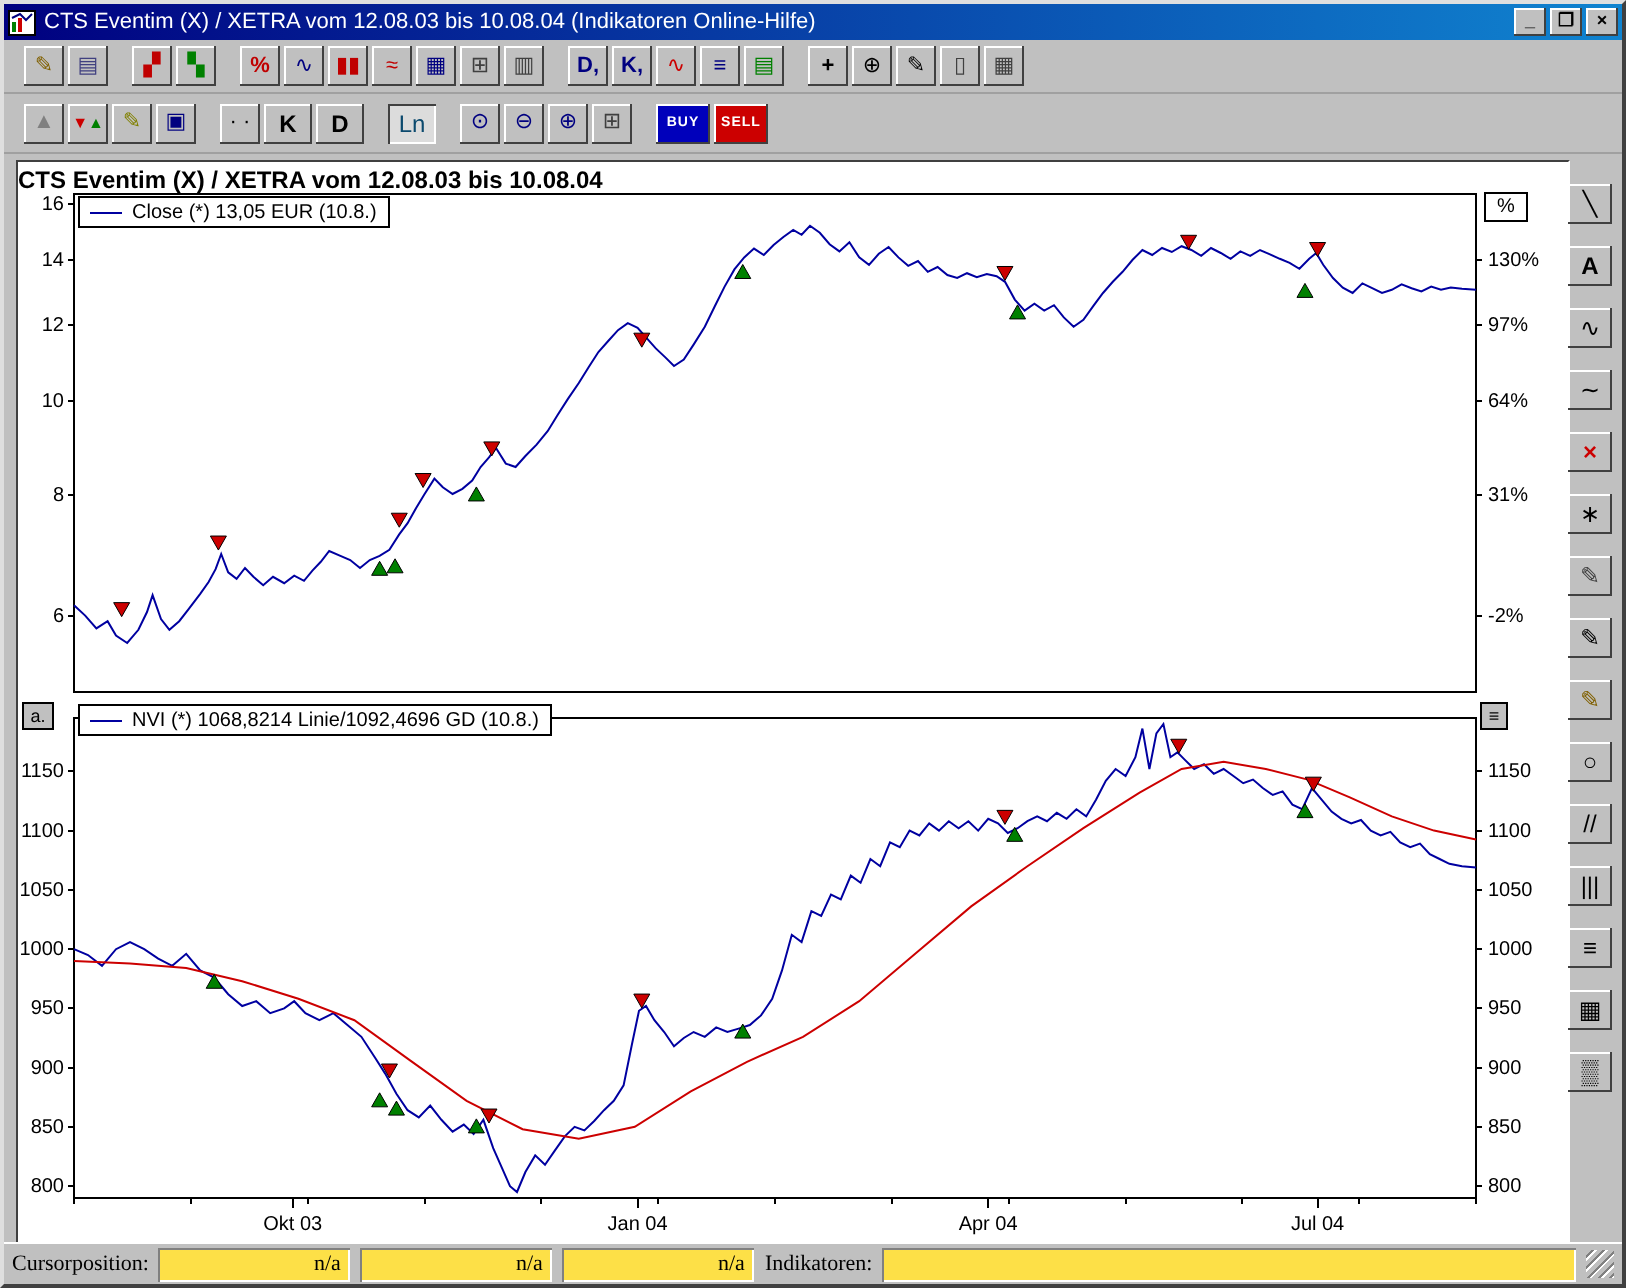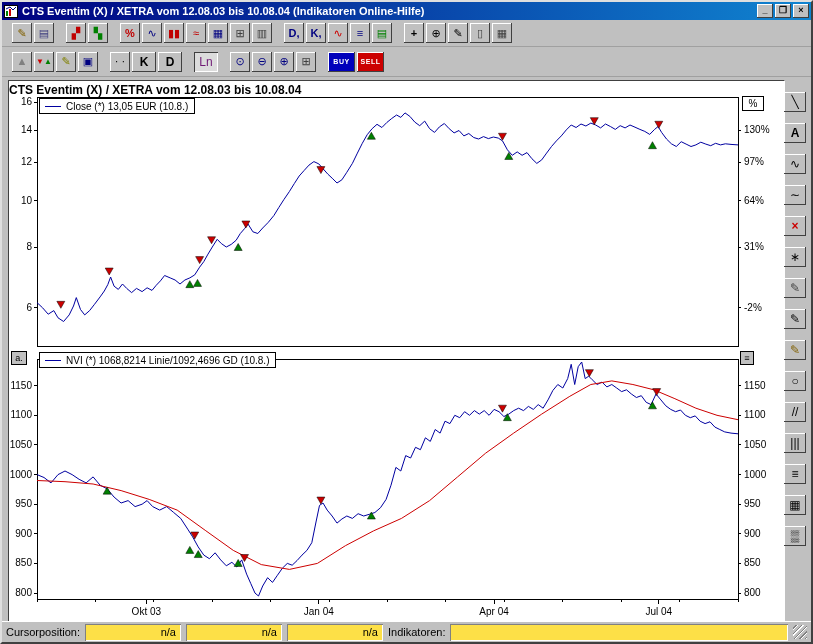--- a/index.html
+++ b/index.html
@@ -3,21 +3,21 @@
 <meta charset="utf-8">
 <style>
   * { margin:0; padding:0; box-sizing:border-box; }
   html,body { width:813px; height:644px; }
   body { font-family:"Liberation Sans",sans-serif; background:#c0c0c0; overflow:hidden; }
   .window { position:relative; width:813px; height:644px; background:#c0c0c0;
             border:2px solid; border-color:#dfdfdf #404040 #404040 #dfdfdf; }
   .titlebar { position:absolute; left:0; top:0; right:0; height:18px;
               background:linear-gradient(90deg,#000080,#1084d0);
               display:flex; align-items:center; padding:0 2px; }
-  .titlebar .title { color:#fff; font-size:11px; font-weight:bold; margin-left:4px; flex:1;
+  .titlebar .title { color:#fff; font-size:11px; font-weight:normal; margin-left:4px; flex:1;
                      white-space:nowrap; overflow:hidden; }
   .winbtn { width:16px; height:14px; background:#c0c0c0; flex:0 0 auto;
             box-shadow:inset -1px -1px 0 #404040, inset 1px 1px 0 #fff;
             font-size:9px; line-height:13px; text-align:center; font-weight:bold; color:#000; margin-left:2px; cursor:default; }
   .toolbar { position:absolute; left:0; right:0; display:flex; align-items:center;
              padding-left:10px; gap:2px; background:#c0c0c0; }
   .tb1 { top:18px; height:27px; border-bottom:1px solid #a0a0a0; }
   .tb2 { top:45px; height:30px; border-bottom:1px solid #a0a0a0; }
   .tbtn { width:20px; height:20px; background:#c0c0c0; flex:0 0 auto;
           box-shadow:inset -1px -1px 0 #404040, inset 1px 1px 0 #fff;
@@ -45,21 +45,21 @@
                background:#c0c0c0; border:1px solid #000; font-size:9px; text-align:center;
                line-height:12px; cursor:default; }
   .unit-box { position:absolute; left:733px; top:15px; width:22px; height:15px;
               background:#fff; border:1px solid #000; font-size:10px; text-align:center;
               line-height:13px; }
   .palette { position:absolute; right:4px; top:90px; width:24px; display:flex;
              flex-direction:column; align-items:center; gap:11px; }
   .palette .tbtn { width:22px; height:20px; font-size:12px; }
   .statusbar { position:absolute; left:0; right:0; bottom:0; height:21px; background:#c0c0c0;
                border-top:1px solid #fff; display:flex; align-items:center; font-size:11px;
-               padding:0 4px; gap:5px; }
+               padding:0 4px; gap:5px;font-family:Liberation Serif, serif; }
   .slabel { flex:0 0 auto; color:#000; }
   .sfield { height:17px; background:#fde047;
             box-shadow:inset 1px 1px 0 #808080, inset -1px -1px 0 #fff;
             display:flex; align-items:center; justify-content:flex-end;
             padding:0 5px; color:#000; }
   .f1 { width:96px; flex:0 0 auto; }
   .fmsg { flex:1; justify-content:flex-start; }
   .grip { width:14px; height:14px; flex:0 0 auto;
           background:repeating-linear-gradient(135deg,#c0c0c0 0 2px,#808080 2px 3px,#fff 3px 4px); }
 </style>
@@ -114,21 +114,21 @@
         <span style="color: rgb(204, 0, 0);">▼</span>
         <span style="color: rgb(0, 128, 0);">▲</span>
       </span>
       <span class="tbtn" style="color: rgb(128, 128, 0);">✎</span>
       <span class="tbtn" style="color: rgb(0, 0, 128);">▣</span>
       <span class="tsep"></span>
       <span class="tbtn" style="color: rgb(0, 0, 0);">· ·</span>
       <span class="tbtn wide" style="color: rgb(0, 0, 0); font-weight: bold;">K</span>
       <span class="tbtn wide" style="color: rgb(0, 0, 0); font-weight: bold;">D</span>
       <span class="tsep"></span>
-      <span class="tbtn pressed wide" style="color: #701a75;">Ln</span>
+      <span class="tbtn pressed wide" style="color: #0c4a6e;">Ln</span>
       <span class="tsep"></span>
       <span class="tbtn" style="color: rgb(0, 0, 128);">⊙</span>
       <span class="tbtn" style="color: rgb(0, 0, 128);">⊖</span>
       <span class="tbtn" style="color: rgb(0, 0, 128);">⊕</span>
       <span class="tbtn" style="color: rgb(64, 64, 64);">⊞</span>
       <span class="tsep"></span>
       <span class="tbtn mini" style="color: rgb(255, 255, 255); background: rgb(0, 0, 187);">BUY</span>
       <span class="tbtn mini" style="color: rgb(255, 255, 255); background: rgb(204, 0, 0);">SELL</span>
     </div>
 

